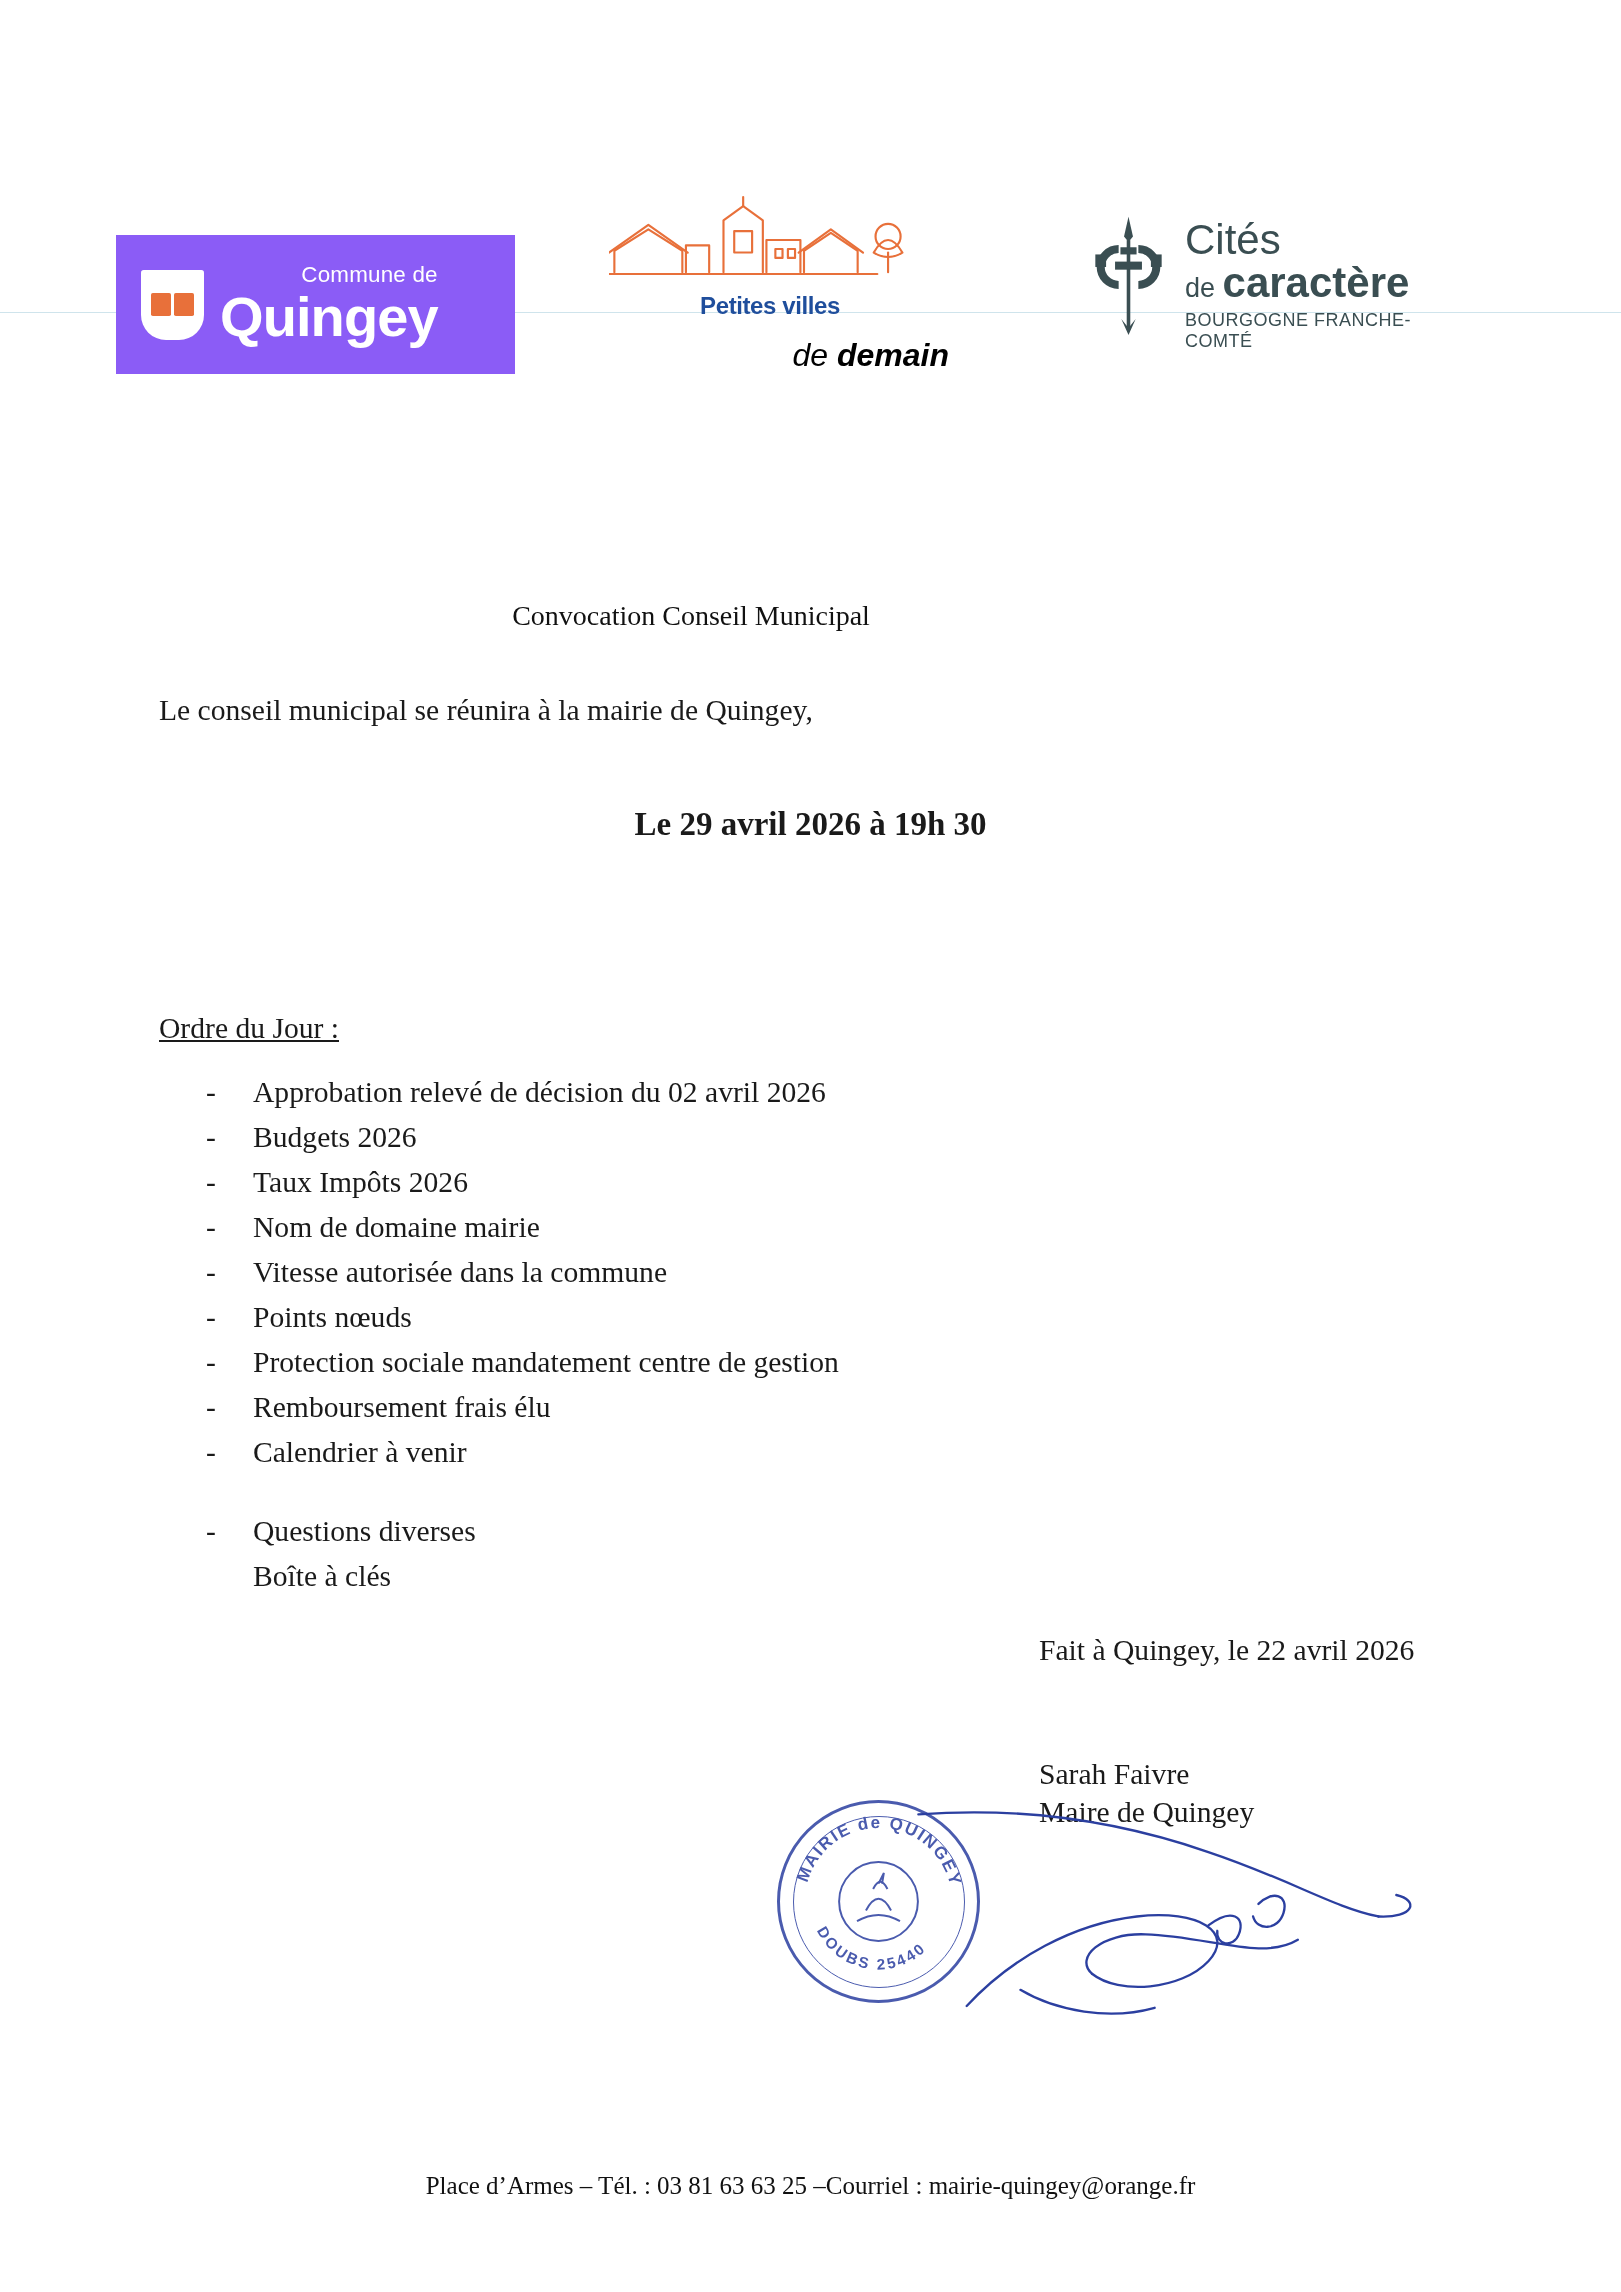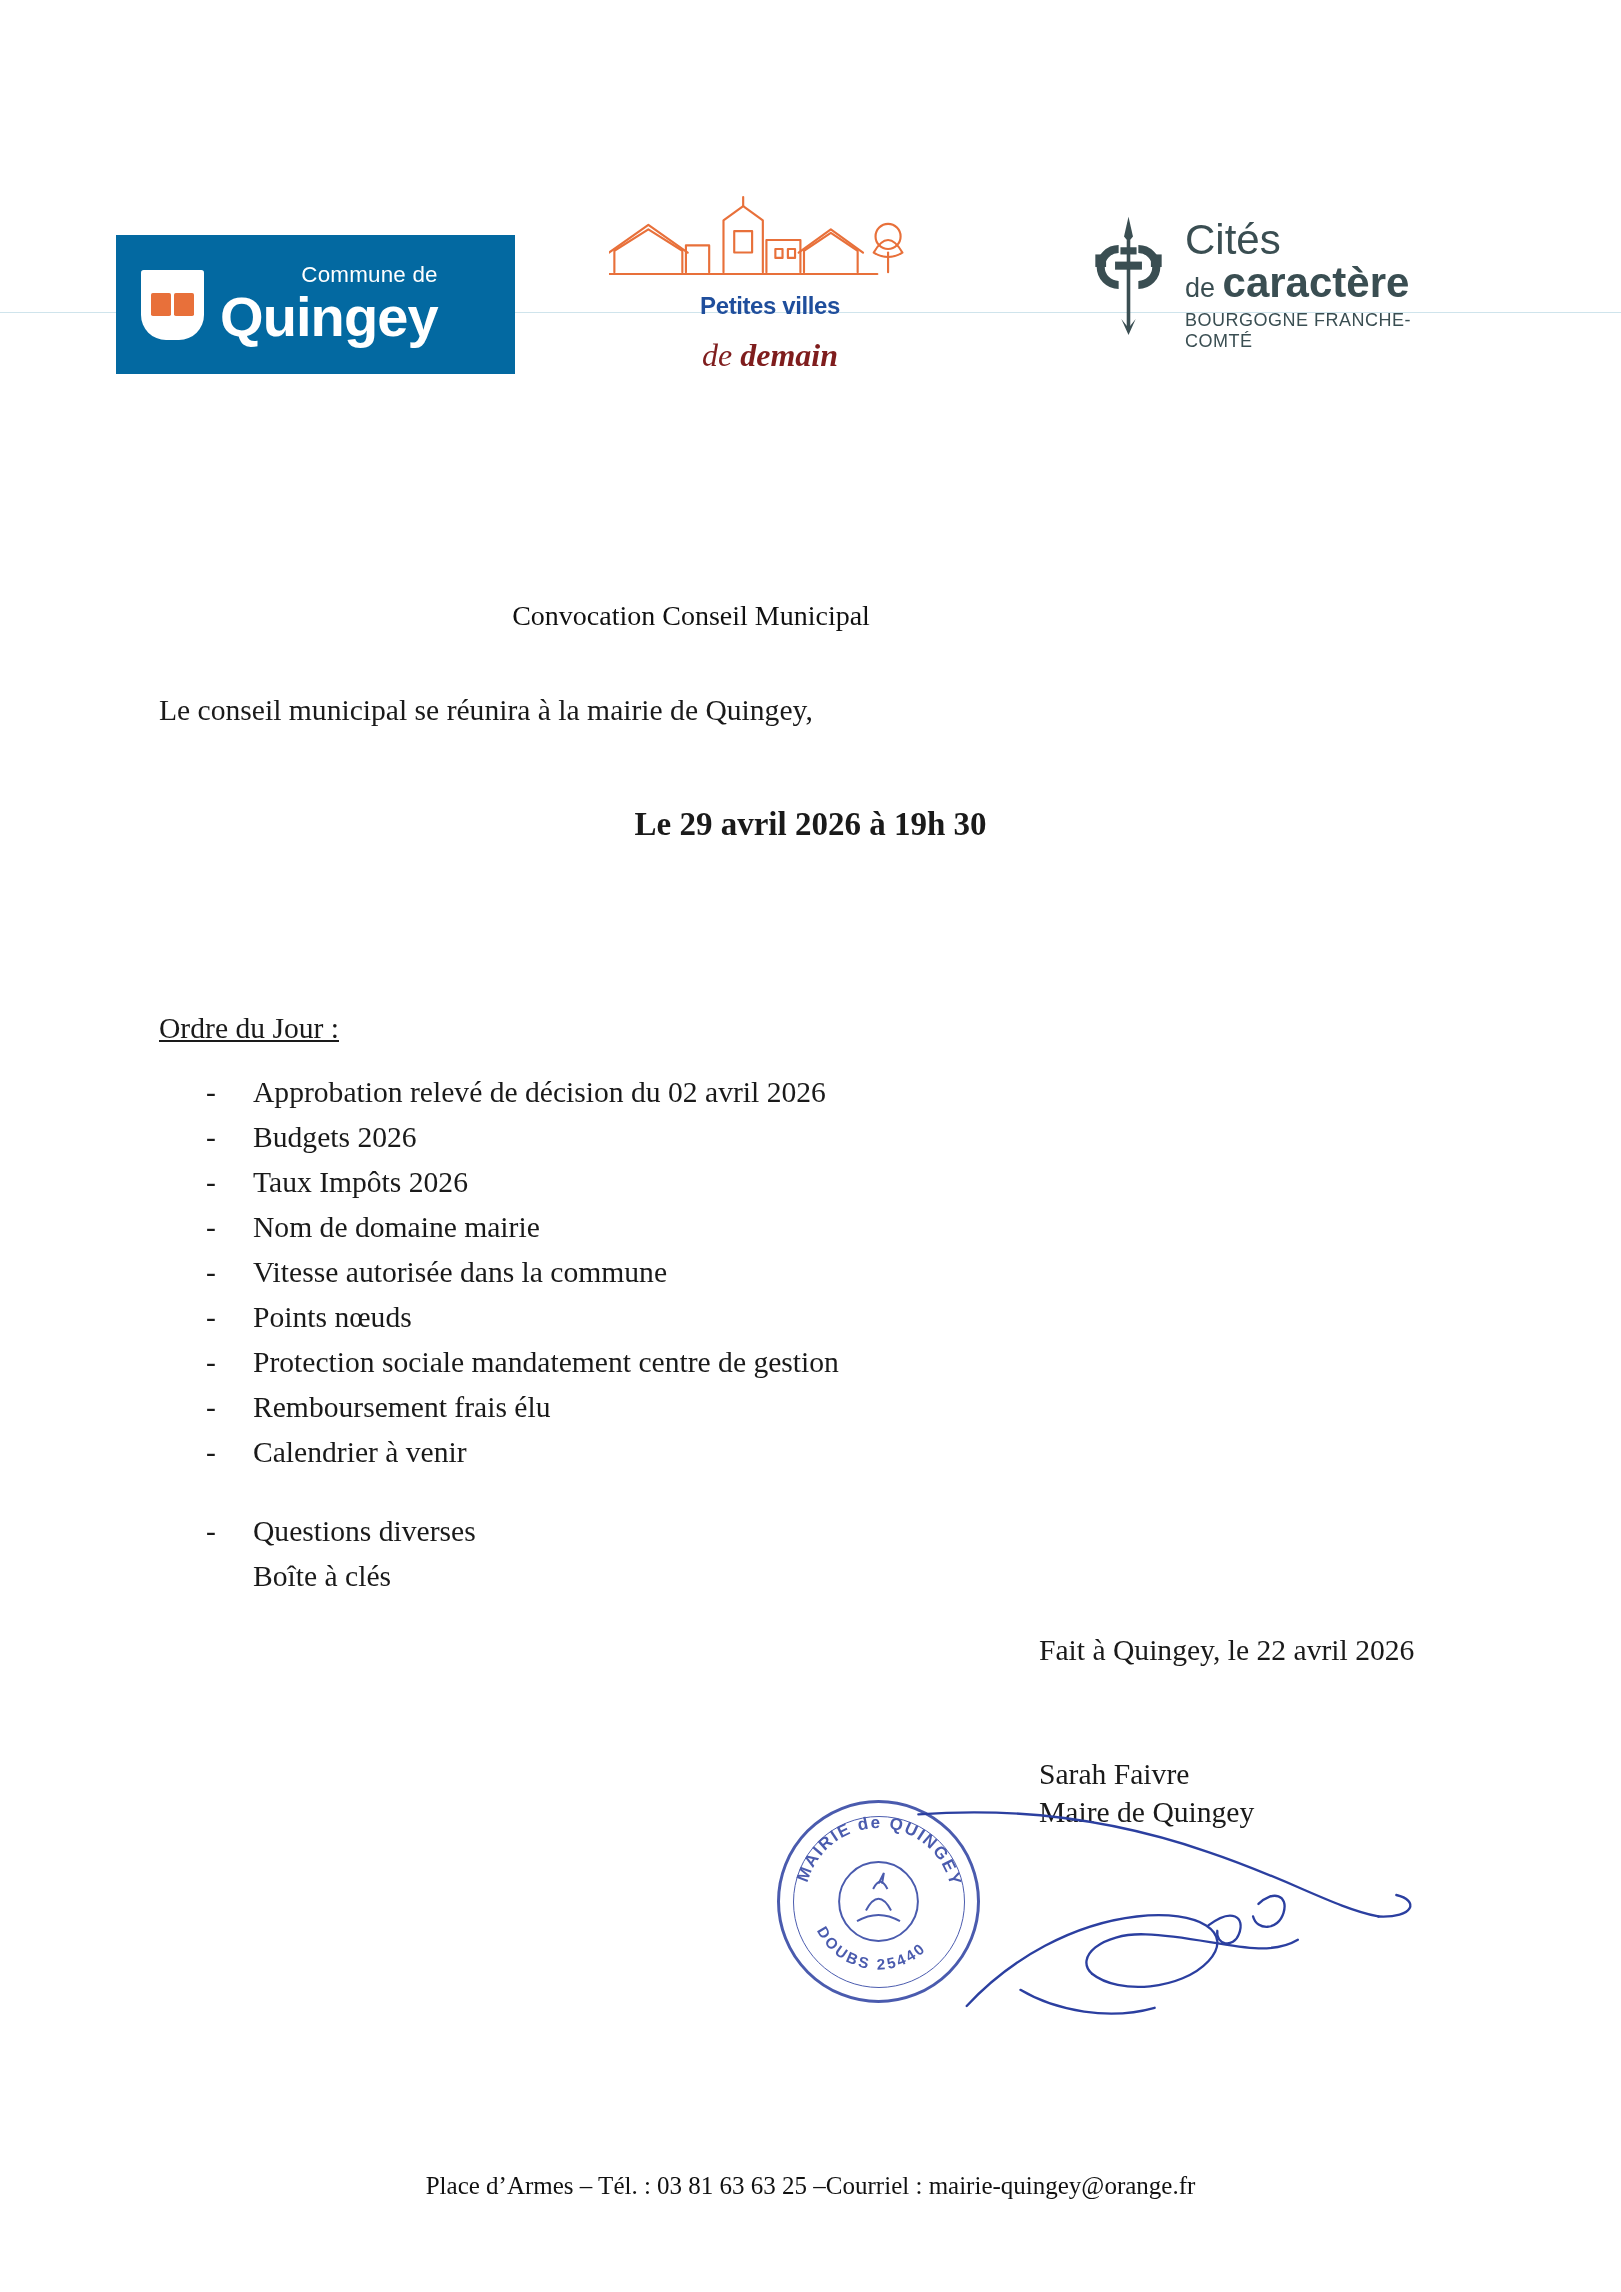--- a/index.html
+++ b/index.html
@@ -41,21 +41,21 @@
     background: #cfe4ec;
   }
 
   
   .logo-quingey {
     position: absolute;
     left: 116px;
     top: 56px;
     width: 399px;
     height: 139px;
-    background: #0369a1;
+    background: #8b5cf6;
     display: flex;
     align-items: center;
     padding-left: 25px;
     box-sizing: border-box;
   }
   .blason {
     width: 63px;
     height: 70px;
     background: #ffffff;
     border-radius: 2.7px 2.7px 25px 25px;
@@ -120,24 +120,24 @@
     font-weight: bold;
     font-size: 24px;
     color: #1f4e9c;
     letter-spacing: -0.4px;
   }
   .pvd-sub {
     position: absolute;
     left: 0;
     top: 142px;
     width: 358px;
-    text-align: center;
-    font-family: Liberation Serif, serif;
+    text-align: right;
+    font-family: Liberation Sans, sans-serif;
     font-size: 32px;
-    color: #7f1d1d;
+    color: #000000;
   }
   .pvd-sub .light { font-style: italic; font-weight: normal; }
   .pvd-sub .bold  { font-weight: bold; font-style: italic; }
 
   
   .logo-cites {
     position: absolute;
     left: 1079px;
     top: 27px;
     width: 376px;

